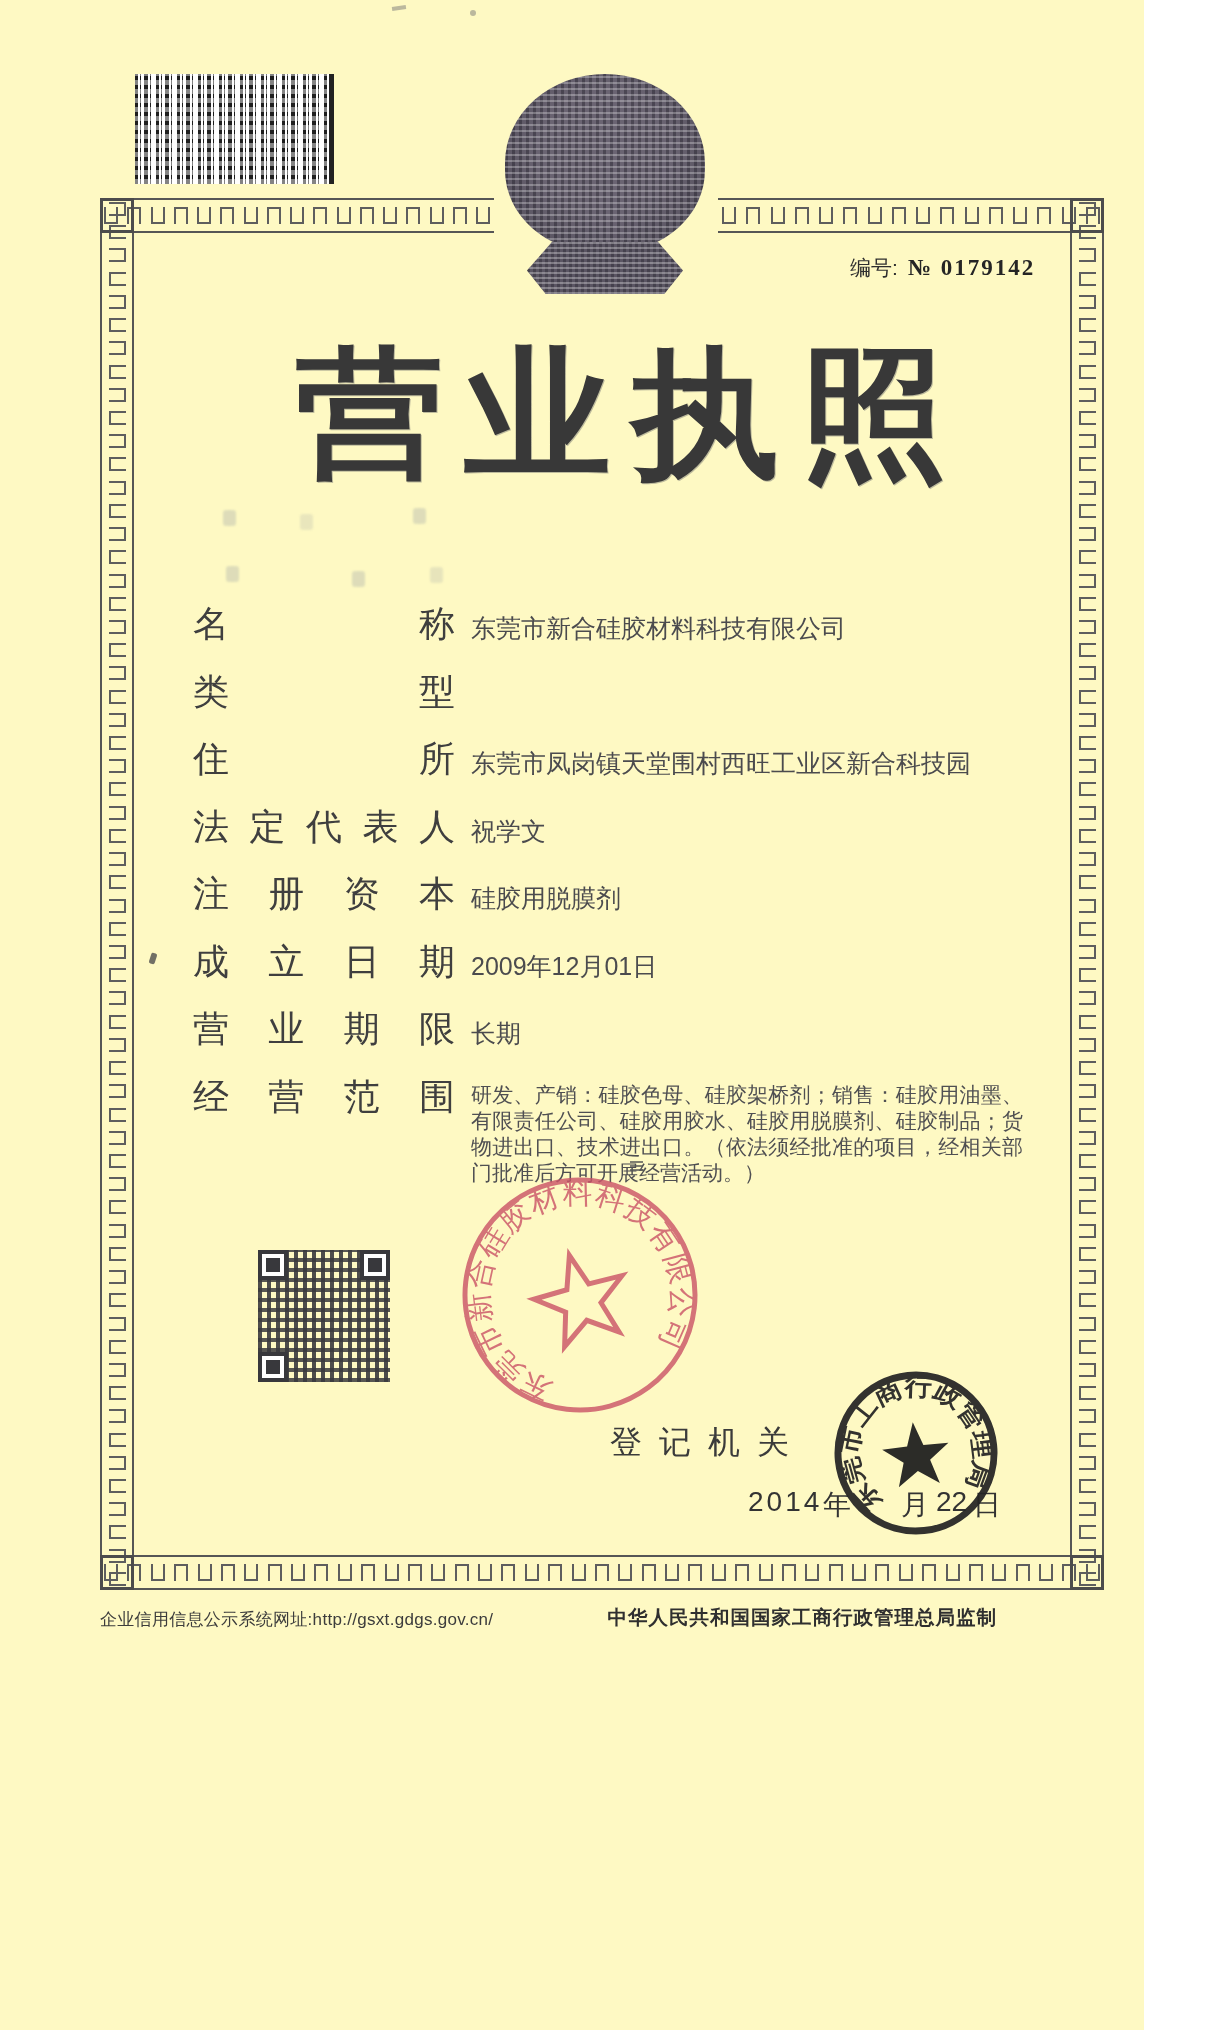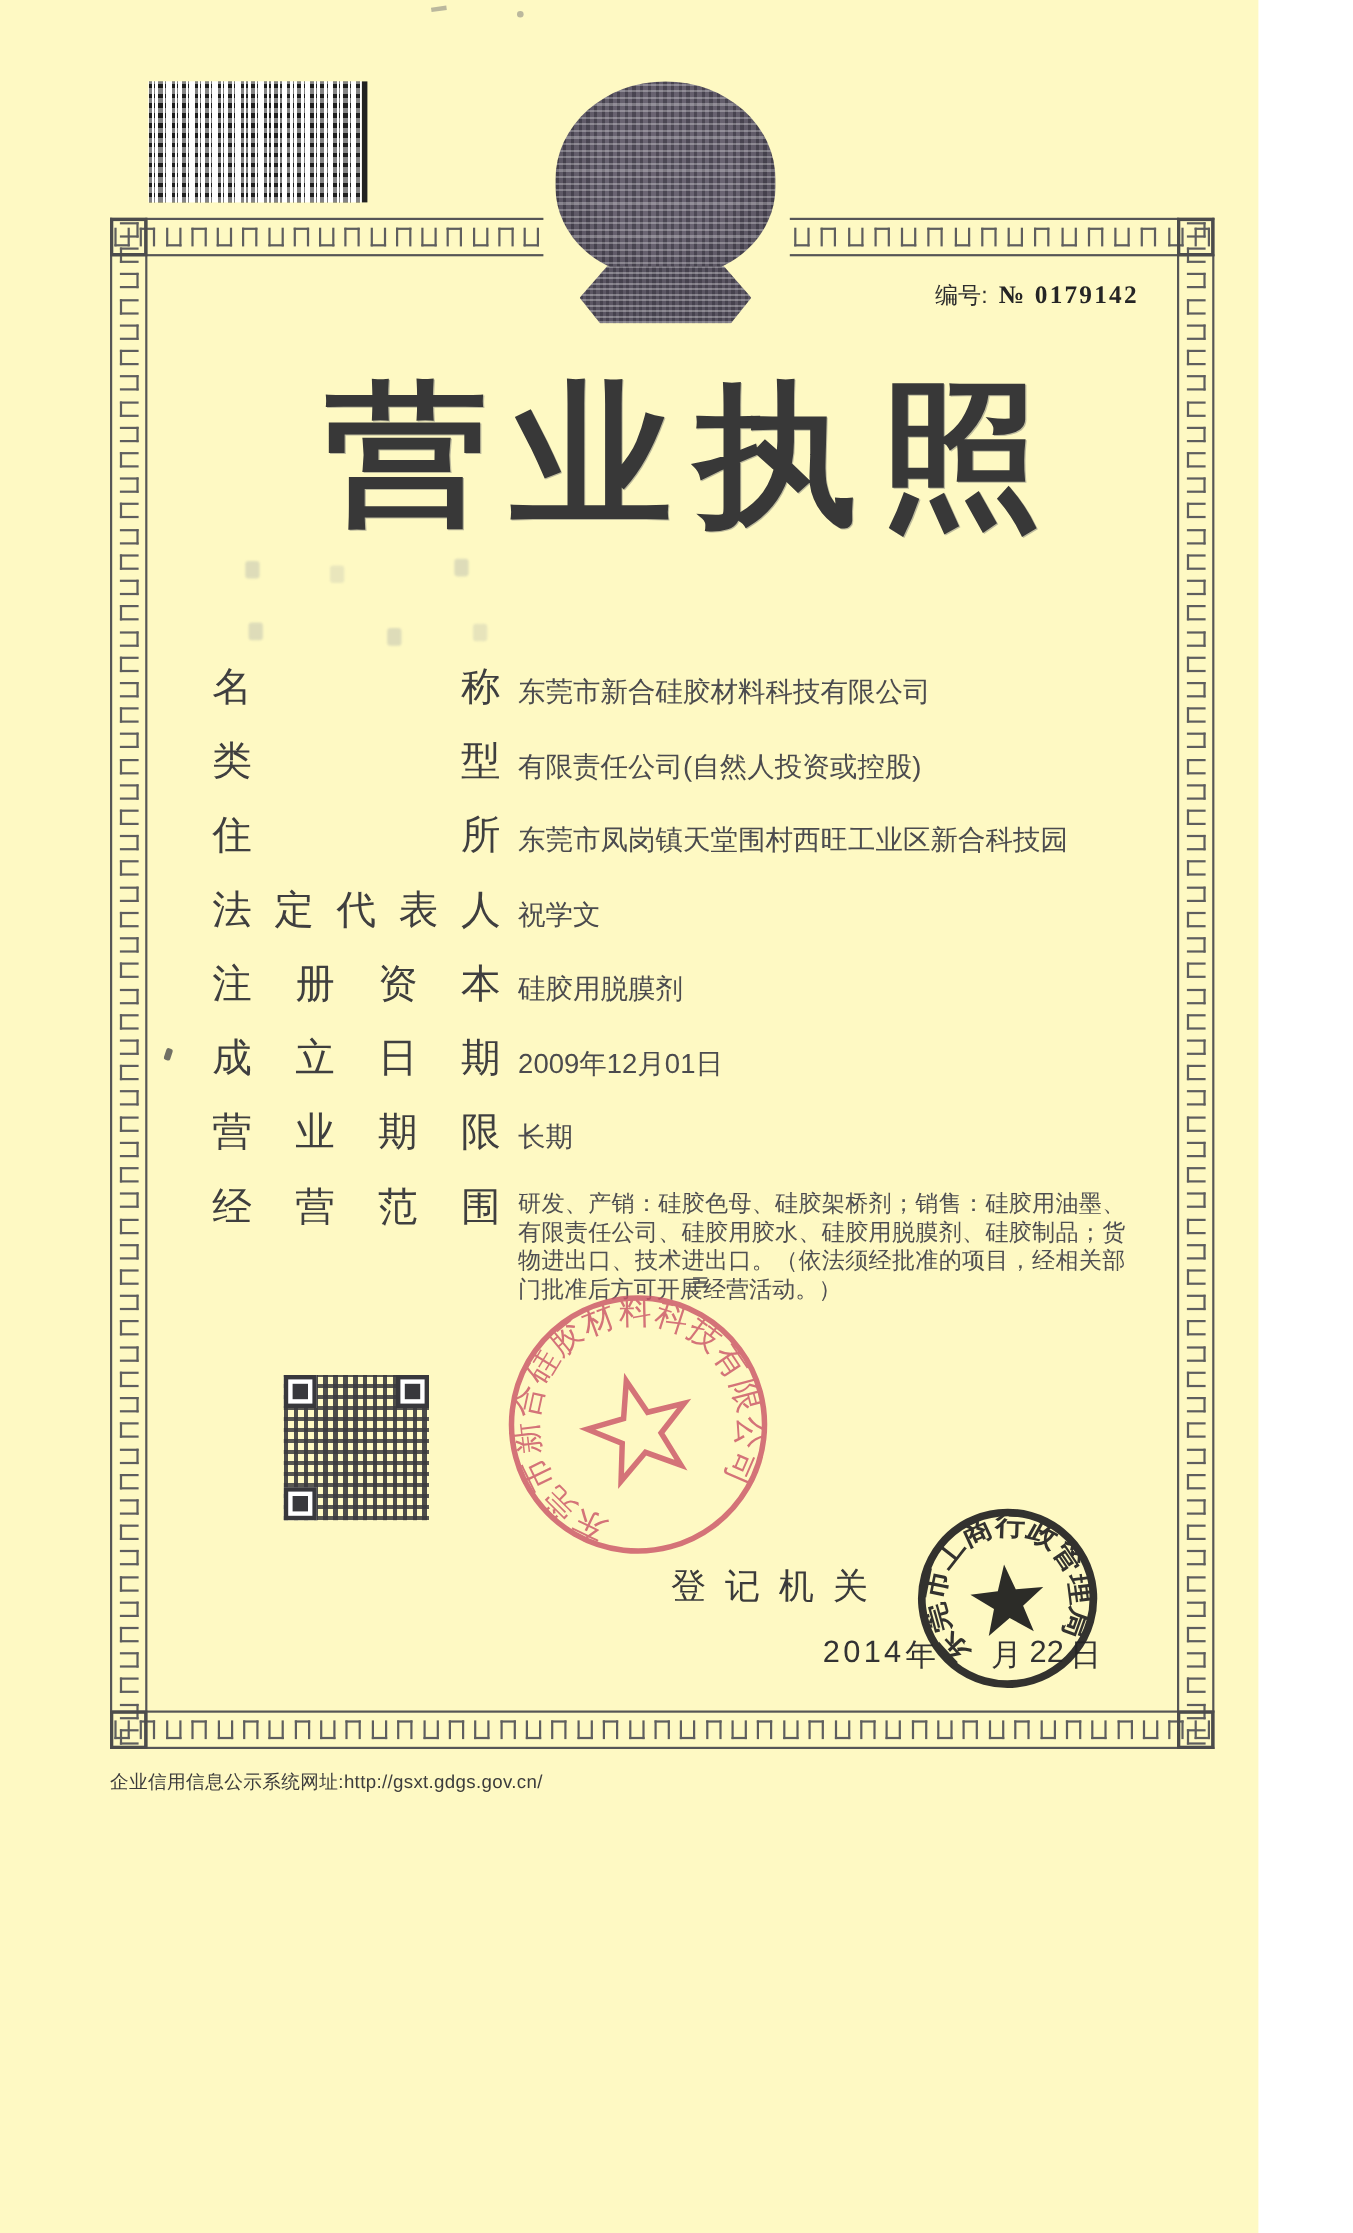--- a/index.html
+++ b/index.html
@@ -362,21 +362,20 @@
           <span>名</span>
           <span>称</span>
         </div>
         <div class="field-value">东莞市新合硅胶材料科技有限公司</div>
       </div>
       <div class="field-row">
         <div class="field-label">
           <span>类</span>
           <span>型</span>
         </div>
-        <div class="field-value">有限责任公司(自然人投资或控股)</div>
       </div>
       <div class="field-row">
         <div class="field-label">
           <span>住</span>
           <span>所</span>
         </div>
         <div class="field-value">东莞市凤岗镇天堂围村西旺工业区新合科技园</div>
       </div>
       <div class="field-row">
         <div class="field-label">
@@ -462,13 +461,14 @@
   <svg class="stamp stamp-black" width="200" height="200" viewBox="0 0 200 200">
     <circle cx="100" cy="100" r="78" fill="none" stroke="#242424" stroke-width="7"></circle>
     <path id="blkArc" d="M 62.7 144.4 A 58 58 0 1 1 137.3 144.4" fill="none"></path>
     <text font-size="25" font-weight="bold" fill="#242424">
       <textPath href="#blkArc" startOffset="0" textLength="272" lengthAdjust="spacingAndGlyphs">东莞市工商行政管理局</textPath>
     </text>
     <path d="M100,69 L108.2,92.7 L133.3,93.2 L113.3,108.3 L120.6,132.3 L100,118 L79.4,132.3 L86.7,108.3 L66.7,93.2 L91.8,92.7 Z" fill="#1d1d1d"></path>
   </svg>
 
   <div class="footer-left">企业信用信息公示系统网址:http://gsxt.gdgs.gov.cn/</div>
+  <div class="footer-right">中华人民共和国国家工商行政管理总局监制</div>
 </div>
 
 </body></html>

